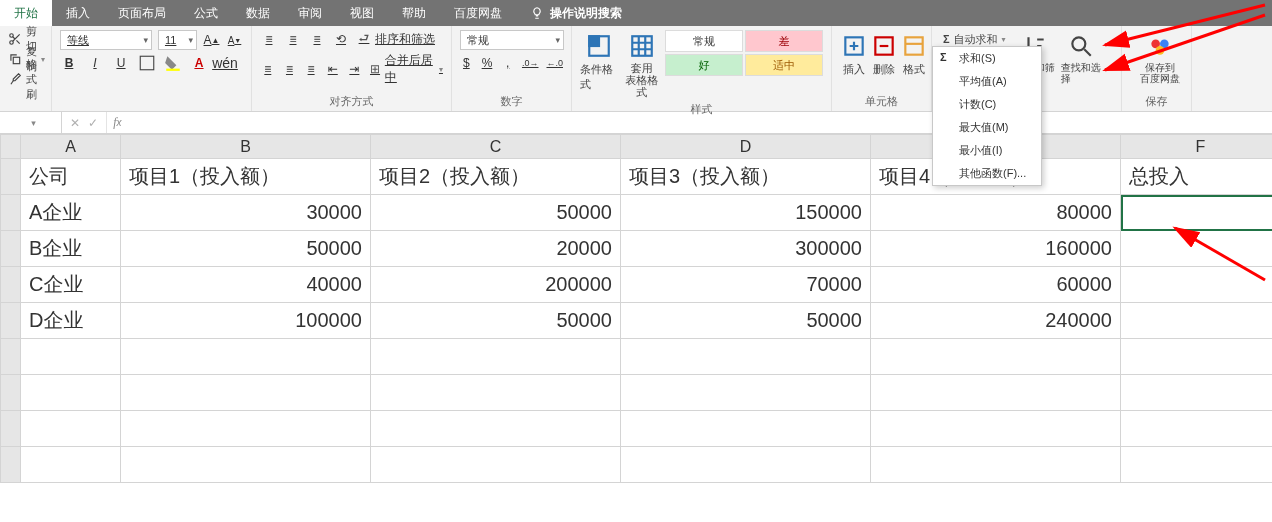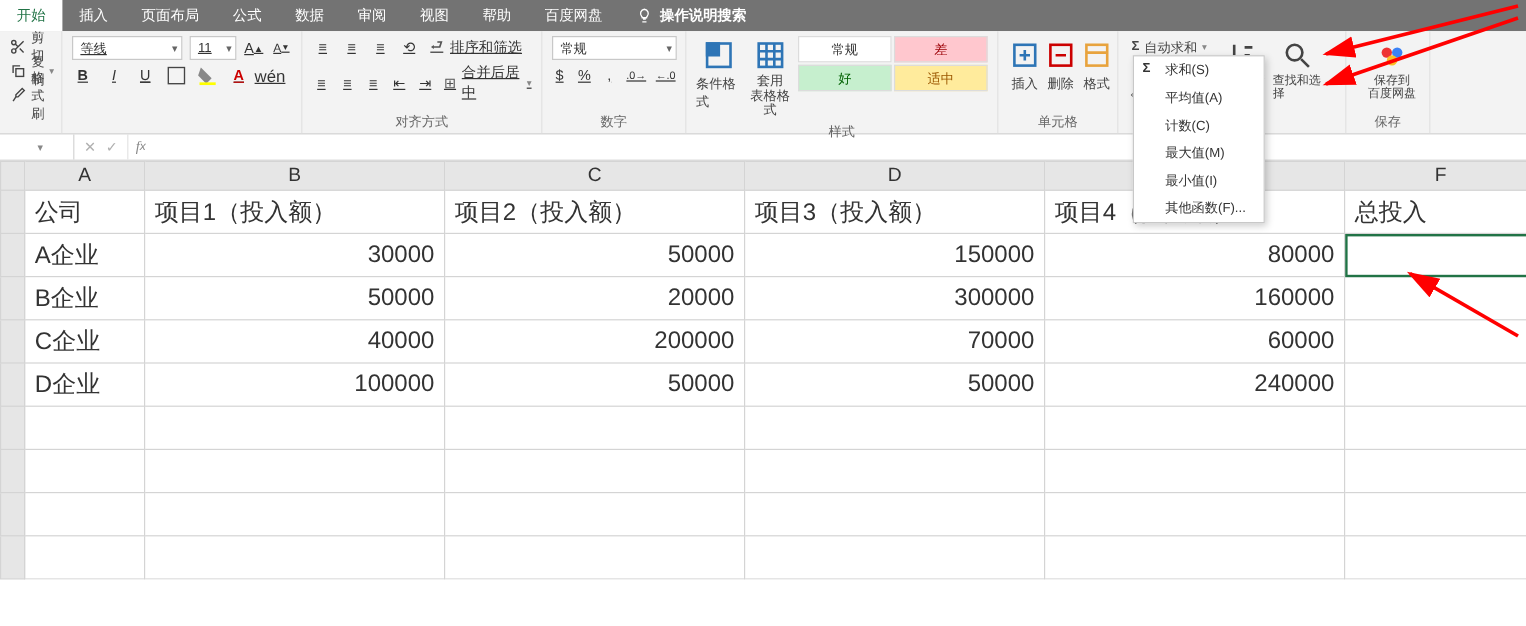--- a/index.html
+++ b/index.html
@@ -306,21 +306,21 @@
             <svg viewBox="0 0 24 24" stroke="#444" fill="none" stroke-width="2">
               <circle cx="10" cy="10" r="6"></circle>
               <path d="M15 15l6 6"></path>
             </svg>
           </span>
           <span style="font-size:10px;line-height:1.1">查找和选择</span>
         </div>
     </div>
     <div class="group-title">&nbsp;</div>
 
-    <div class="dropdown" style="top:20px;left:12px">
+    <div class="dropdown" style="top:20px;left:0">
       <div class="sigma">求和(S)</div>
       <div>平均值(A)</div>
       <div>计数(C)</div>
       <div>最大值(M)</div>
       <div>最小值(I)</div>
       <div>其他函数(F)...</div>
     </div>
   </div>
 
   <div class="group" style="width:70px">

